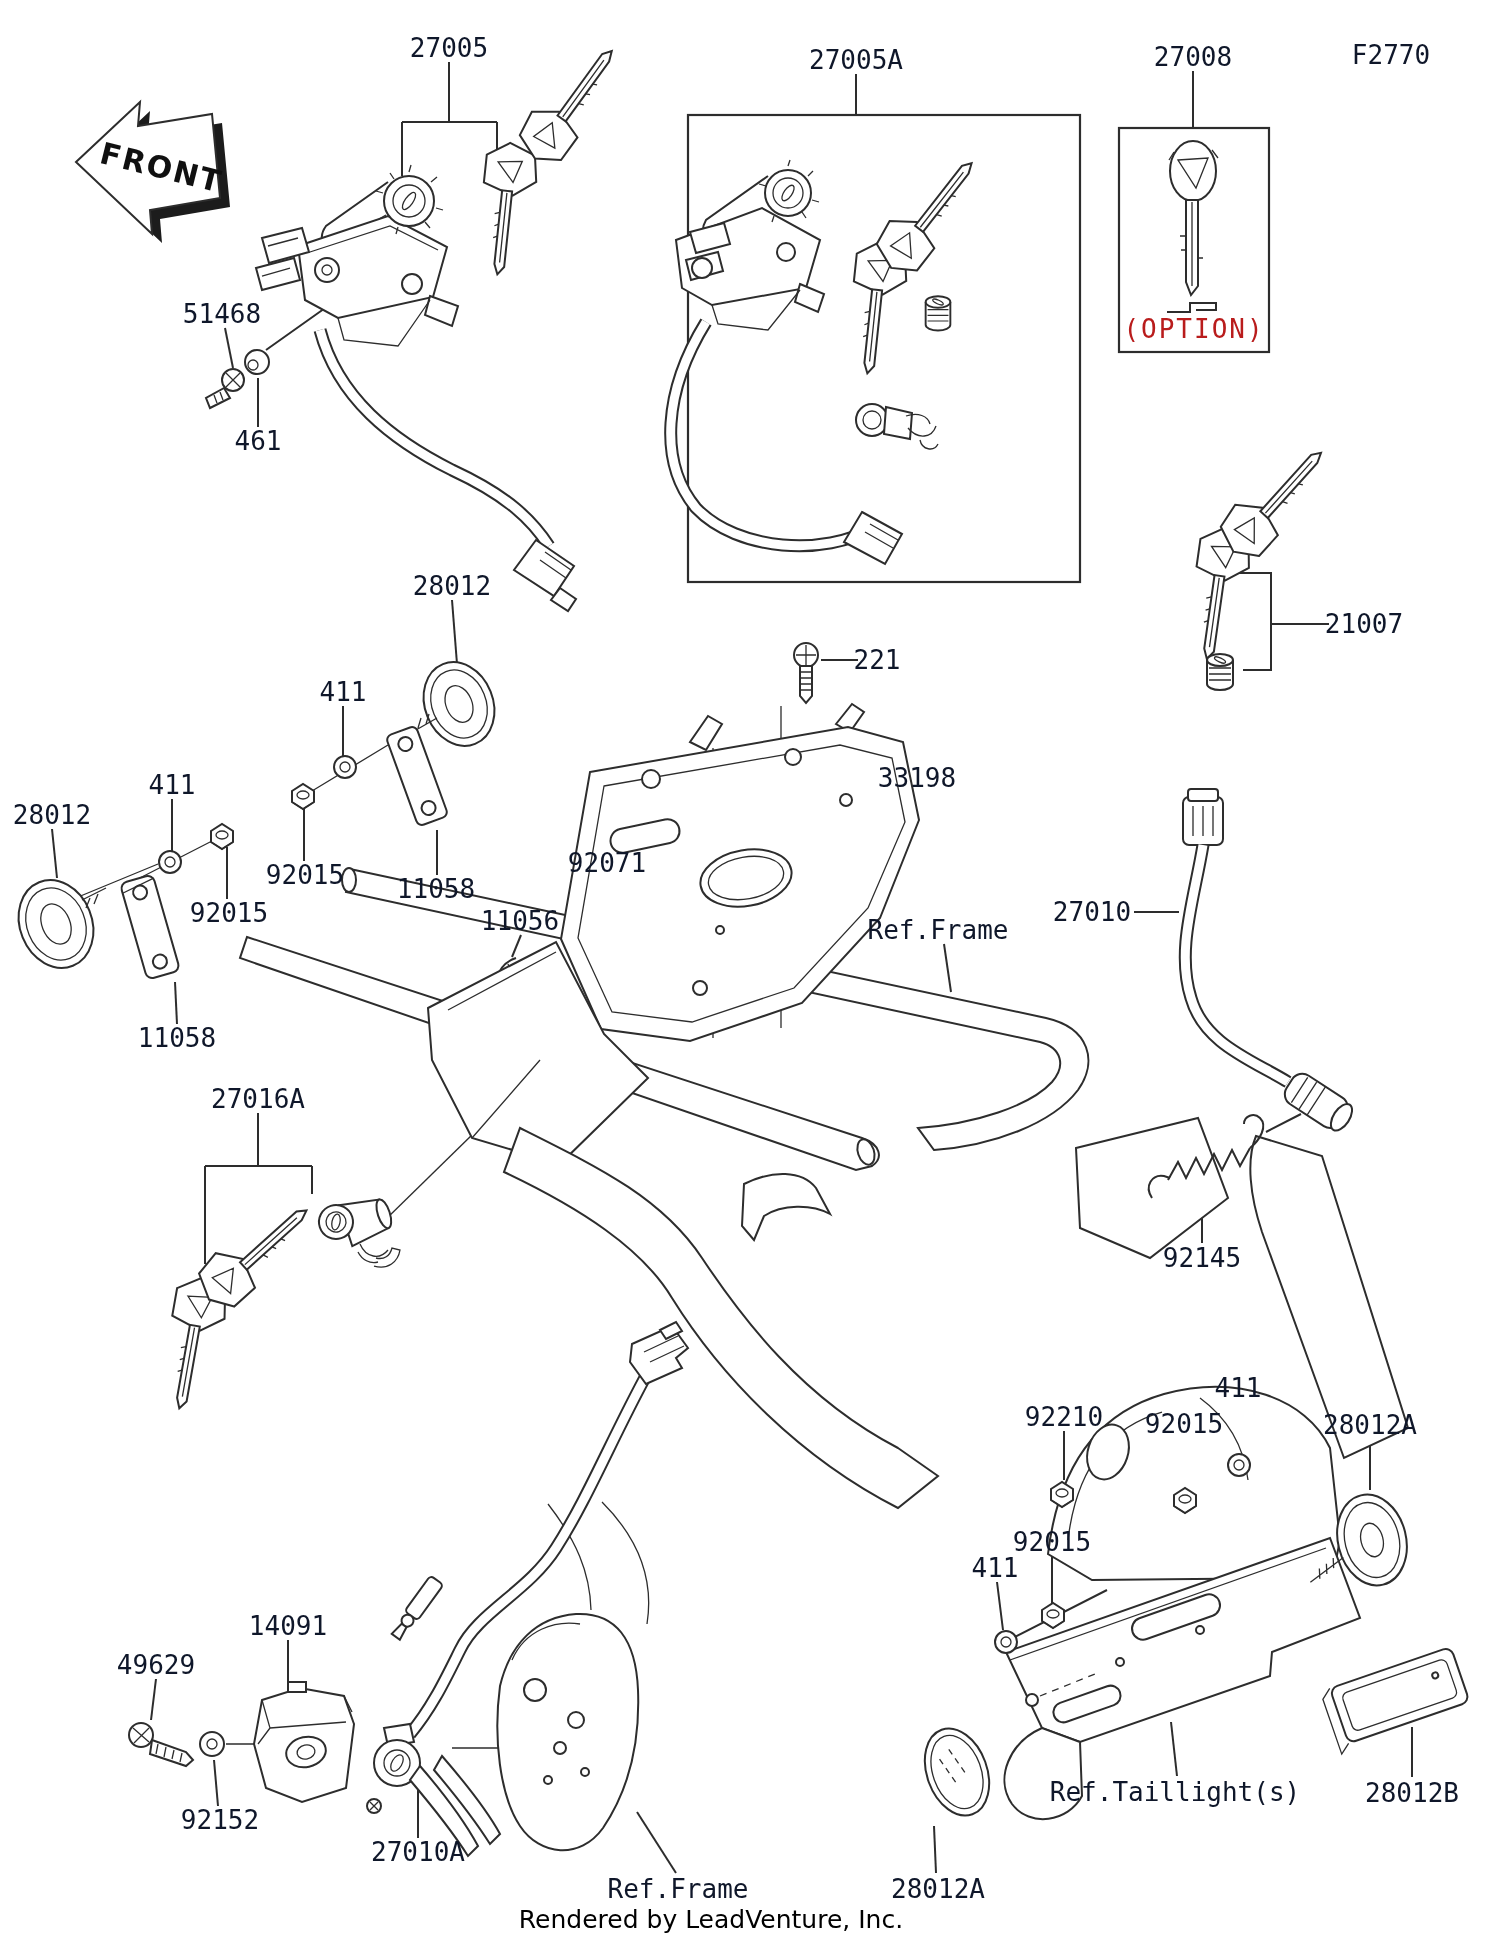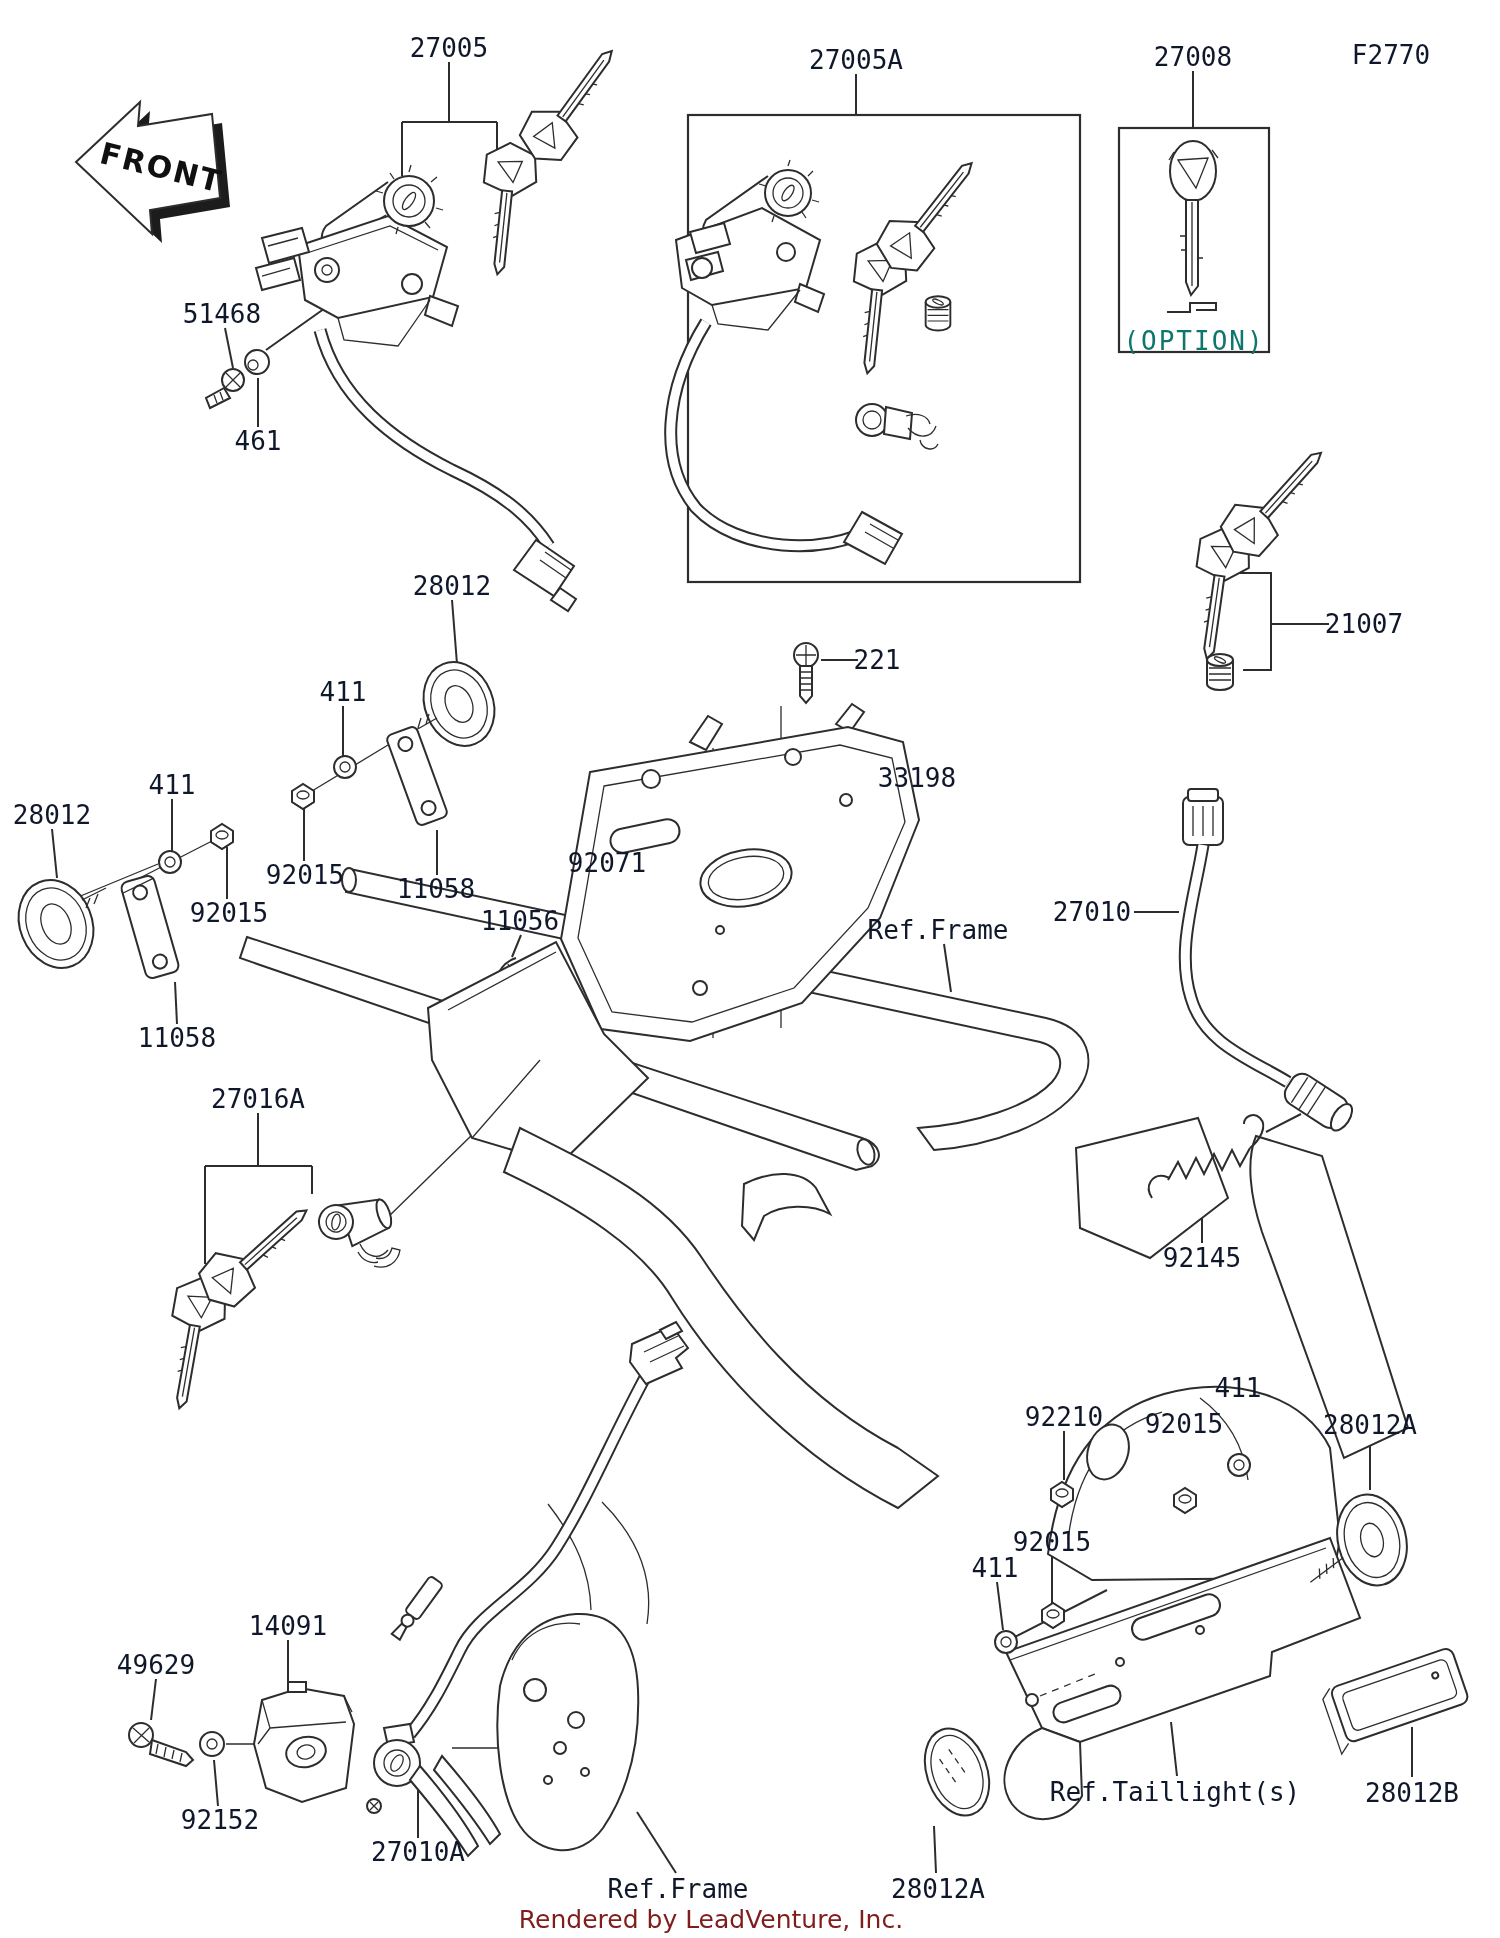--- a/index.html
+++ b/index.html
@@ -2,27 +2,27 @@
 <html><head>
 <meta charset="utf-8">
 <style>
   html,body{margin:0;padding:0;background:#fff;}
   #canvas{position:relative;width:1500px;height:1938px;background:#ffffff;overflow:hidden;
           font-family:"DejaVu Sans Mono",monospace;}
   #art{position:absolute;left:0;top:0;}
   .pl{position:absolute;transform:translate(-50%,-50%);font:26px "DejaVu Sans Mono",monospace;
       color:#0f172a;white-space:nowrap;z-index:5;}
   .footer{position:absolute;transform:translate(-50%,-50%);font:25px "DejaVu Sans",sans-serif;
-      color:#7f1d1d;white-space:nowrap;z-index:5;}
+      color:#000000;white-space:nowrap;z-index:5;}
   .watermark{position:absolute;left:447px;top:1035px;font:600 72px "DejaVu Sans",sans-serif;
       letter-spacing:13px;color:rgba(128,138,148,0.27);white-space:nowrap;z-index:4;}
   .front-text{position:absolute;left:99px;top:150px;font:bold 30px "DejaVu Sans",sans-serif;
       letter-spacing:2px;color:#101010;transform:rotate(14deg);z-index:5;}
   .option-text{position:absolute;transform:translate(-50%,-50%);font:26px "DejaVu Sans Mono",monospace;
-      color:#0f766e;letter-spacing:2px;z-index:5;margin-top:12px;}
+      color:#b91c1c;letter-spacing:2px;z-index:5;}
   svg .ln{fill:none;stroke:#2d2d2d;stroke-width:2;}
   svg .tn{fill:none;stroke:#2d2d2d;stroke-width:1.3;}
   svg .wh{fill:#ffffff;stroke:#2d2d2d;stroke-width:2;}
   svg .co{fill:none;stroke:#2d2d2d;stroke-width:13;}
   svg .ci{fill:none;stroke:#ffffff;stroke-width:9;}
 </style>
 </head>
 <body>
 
 <div id="canvas">

